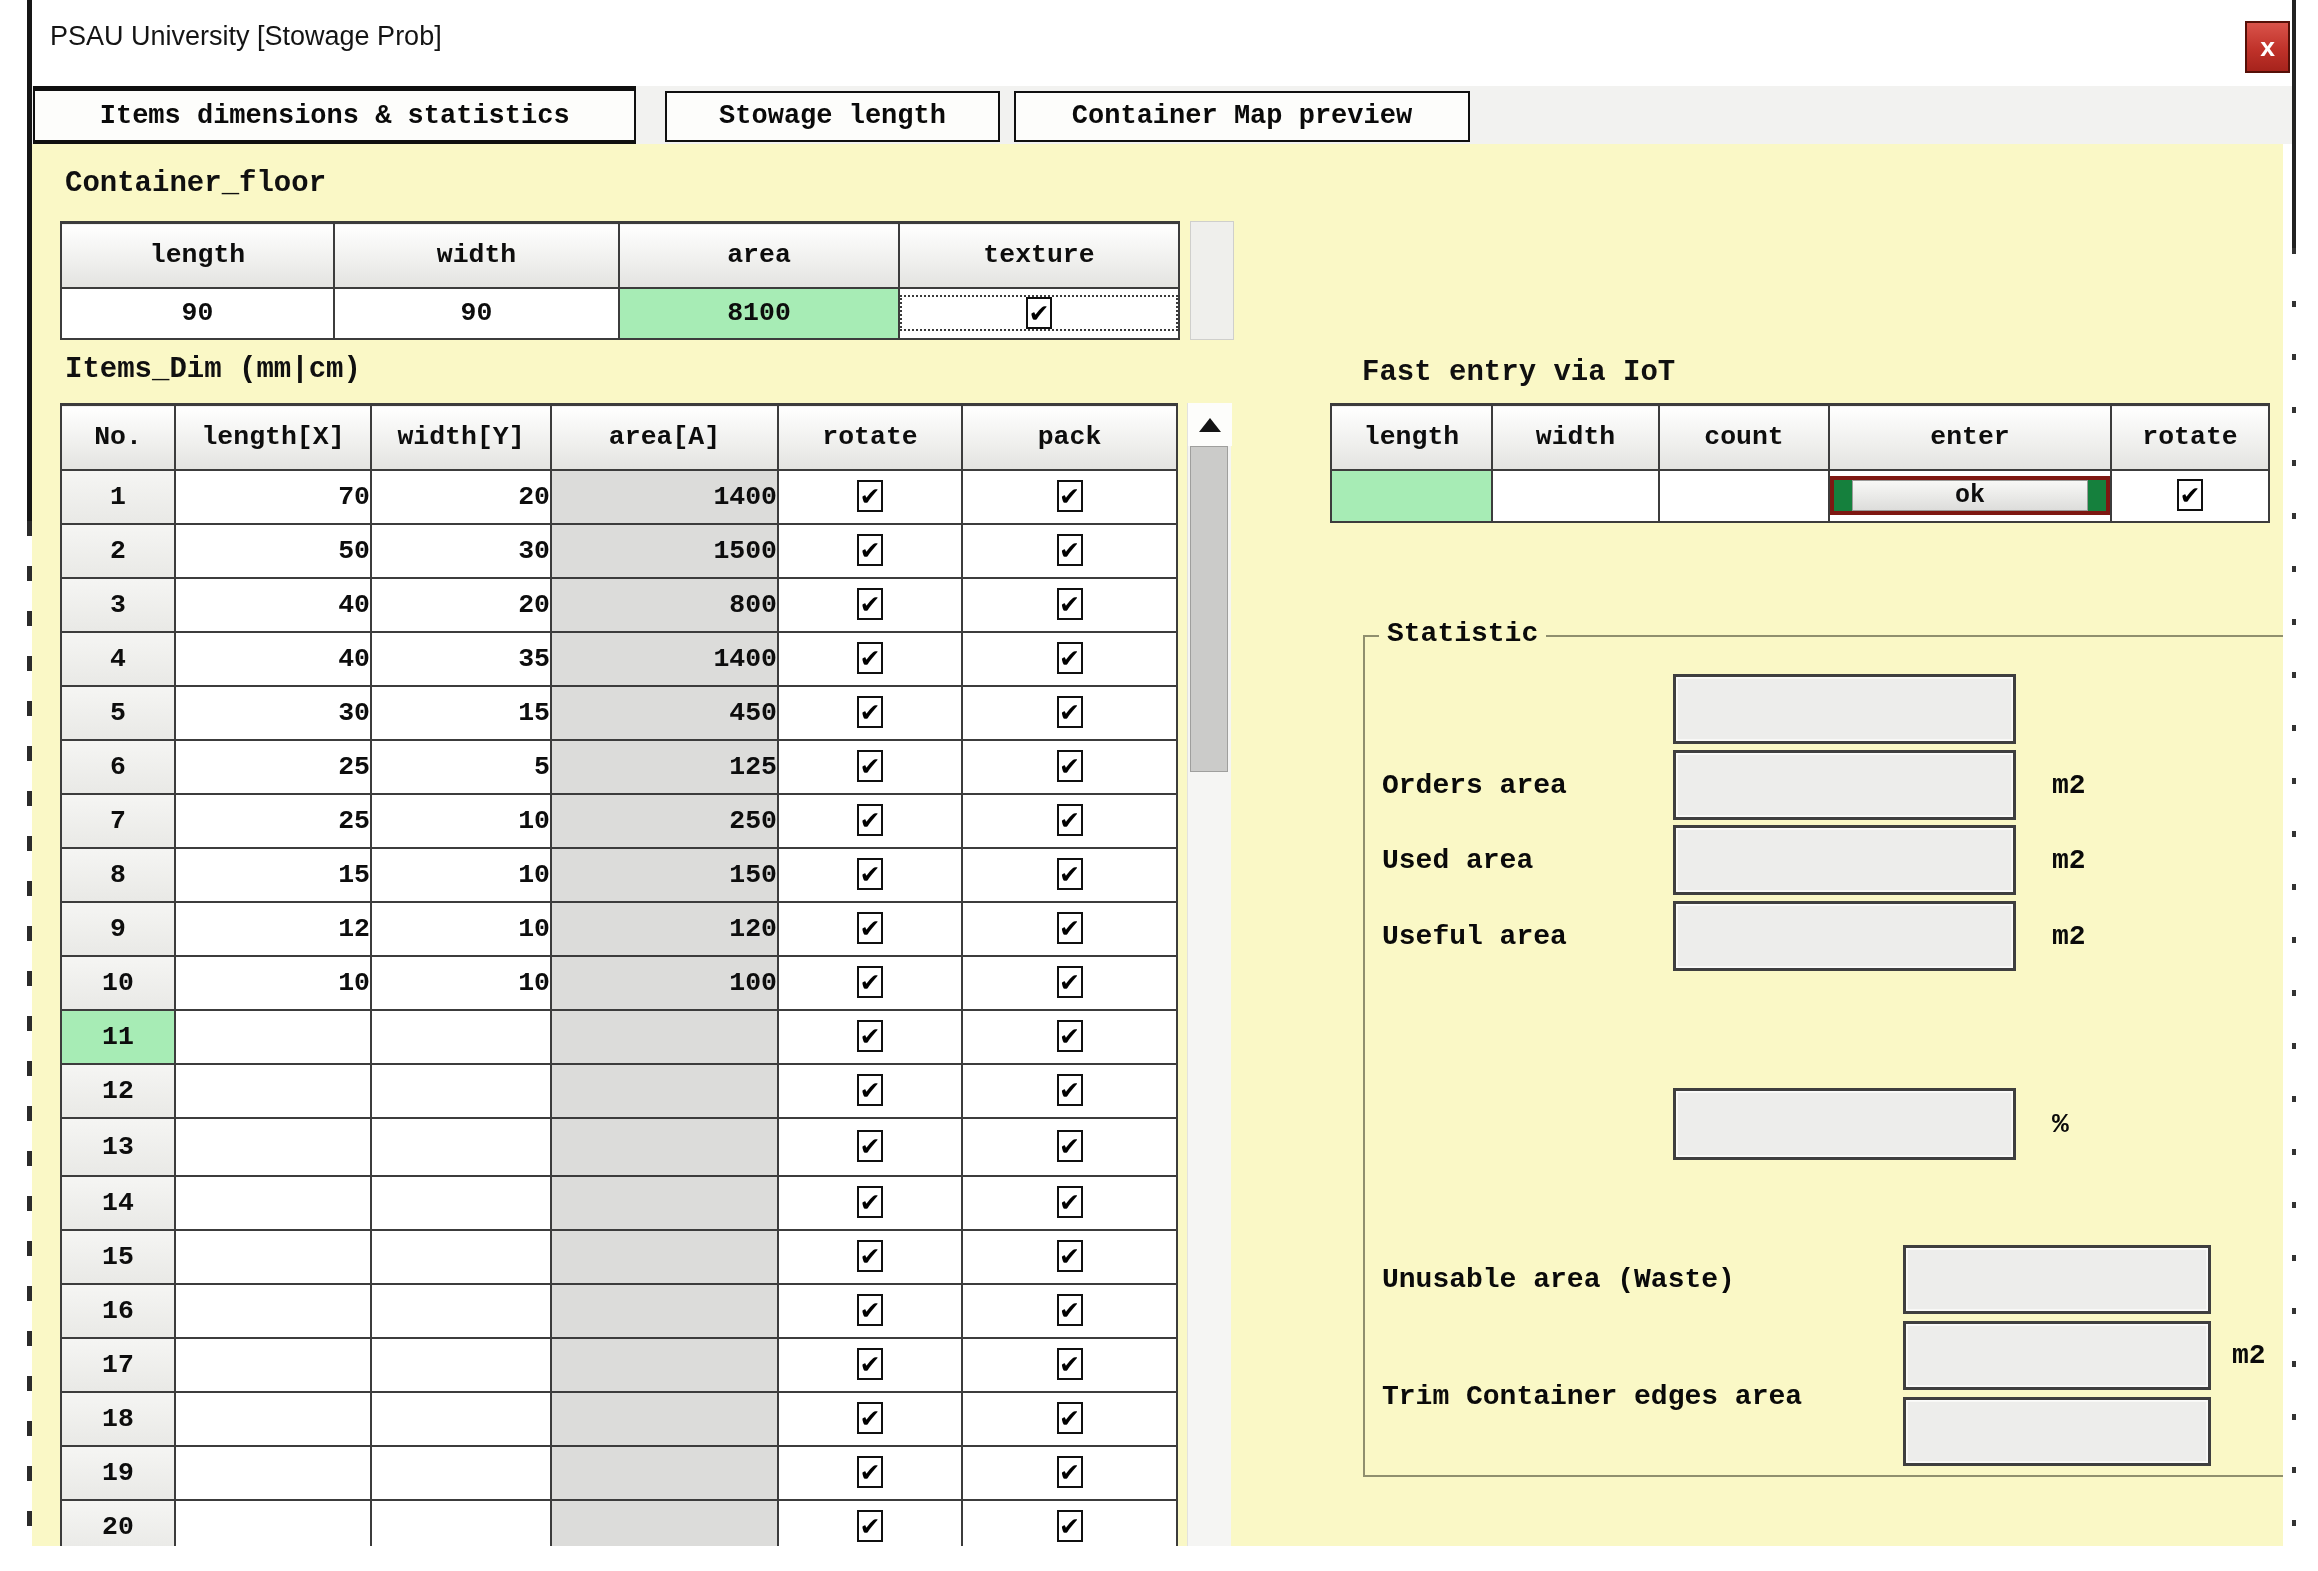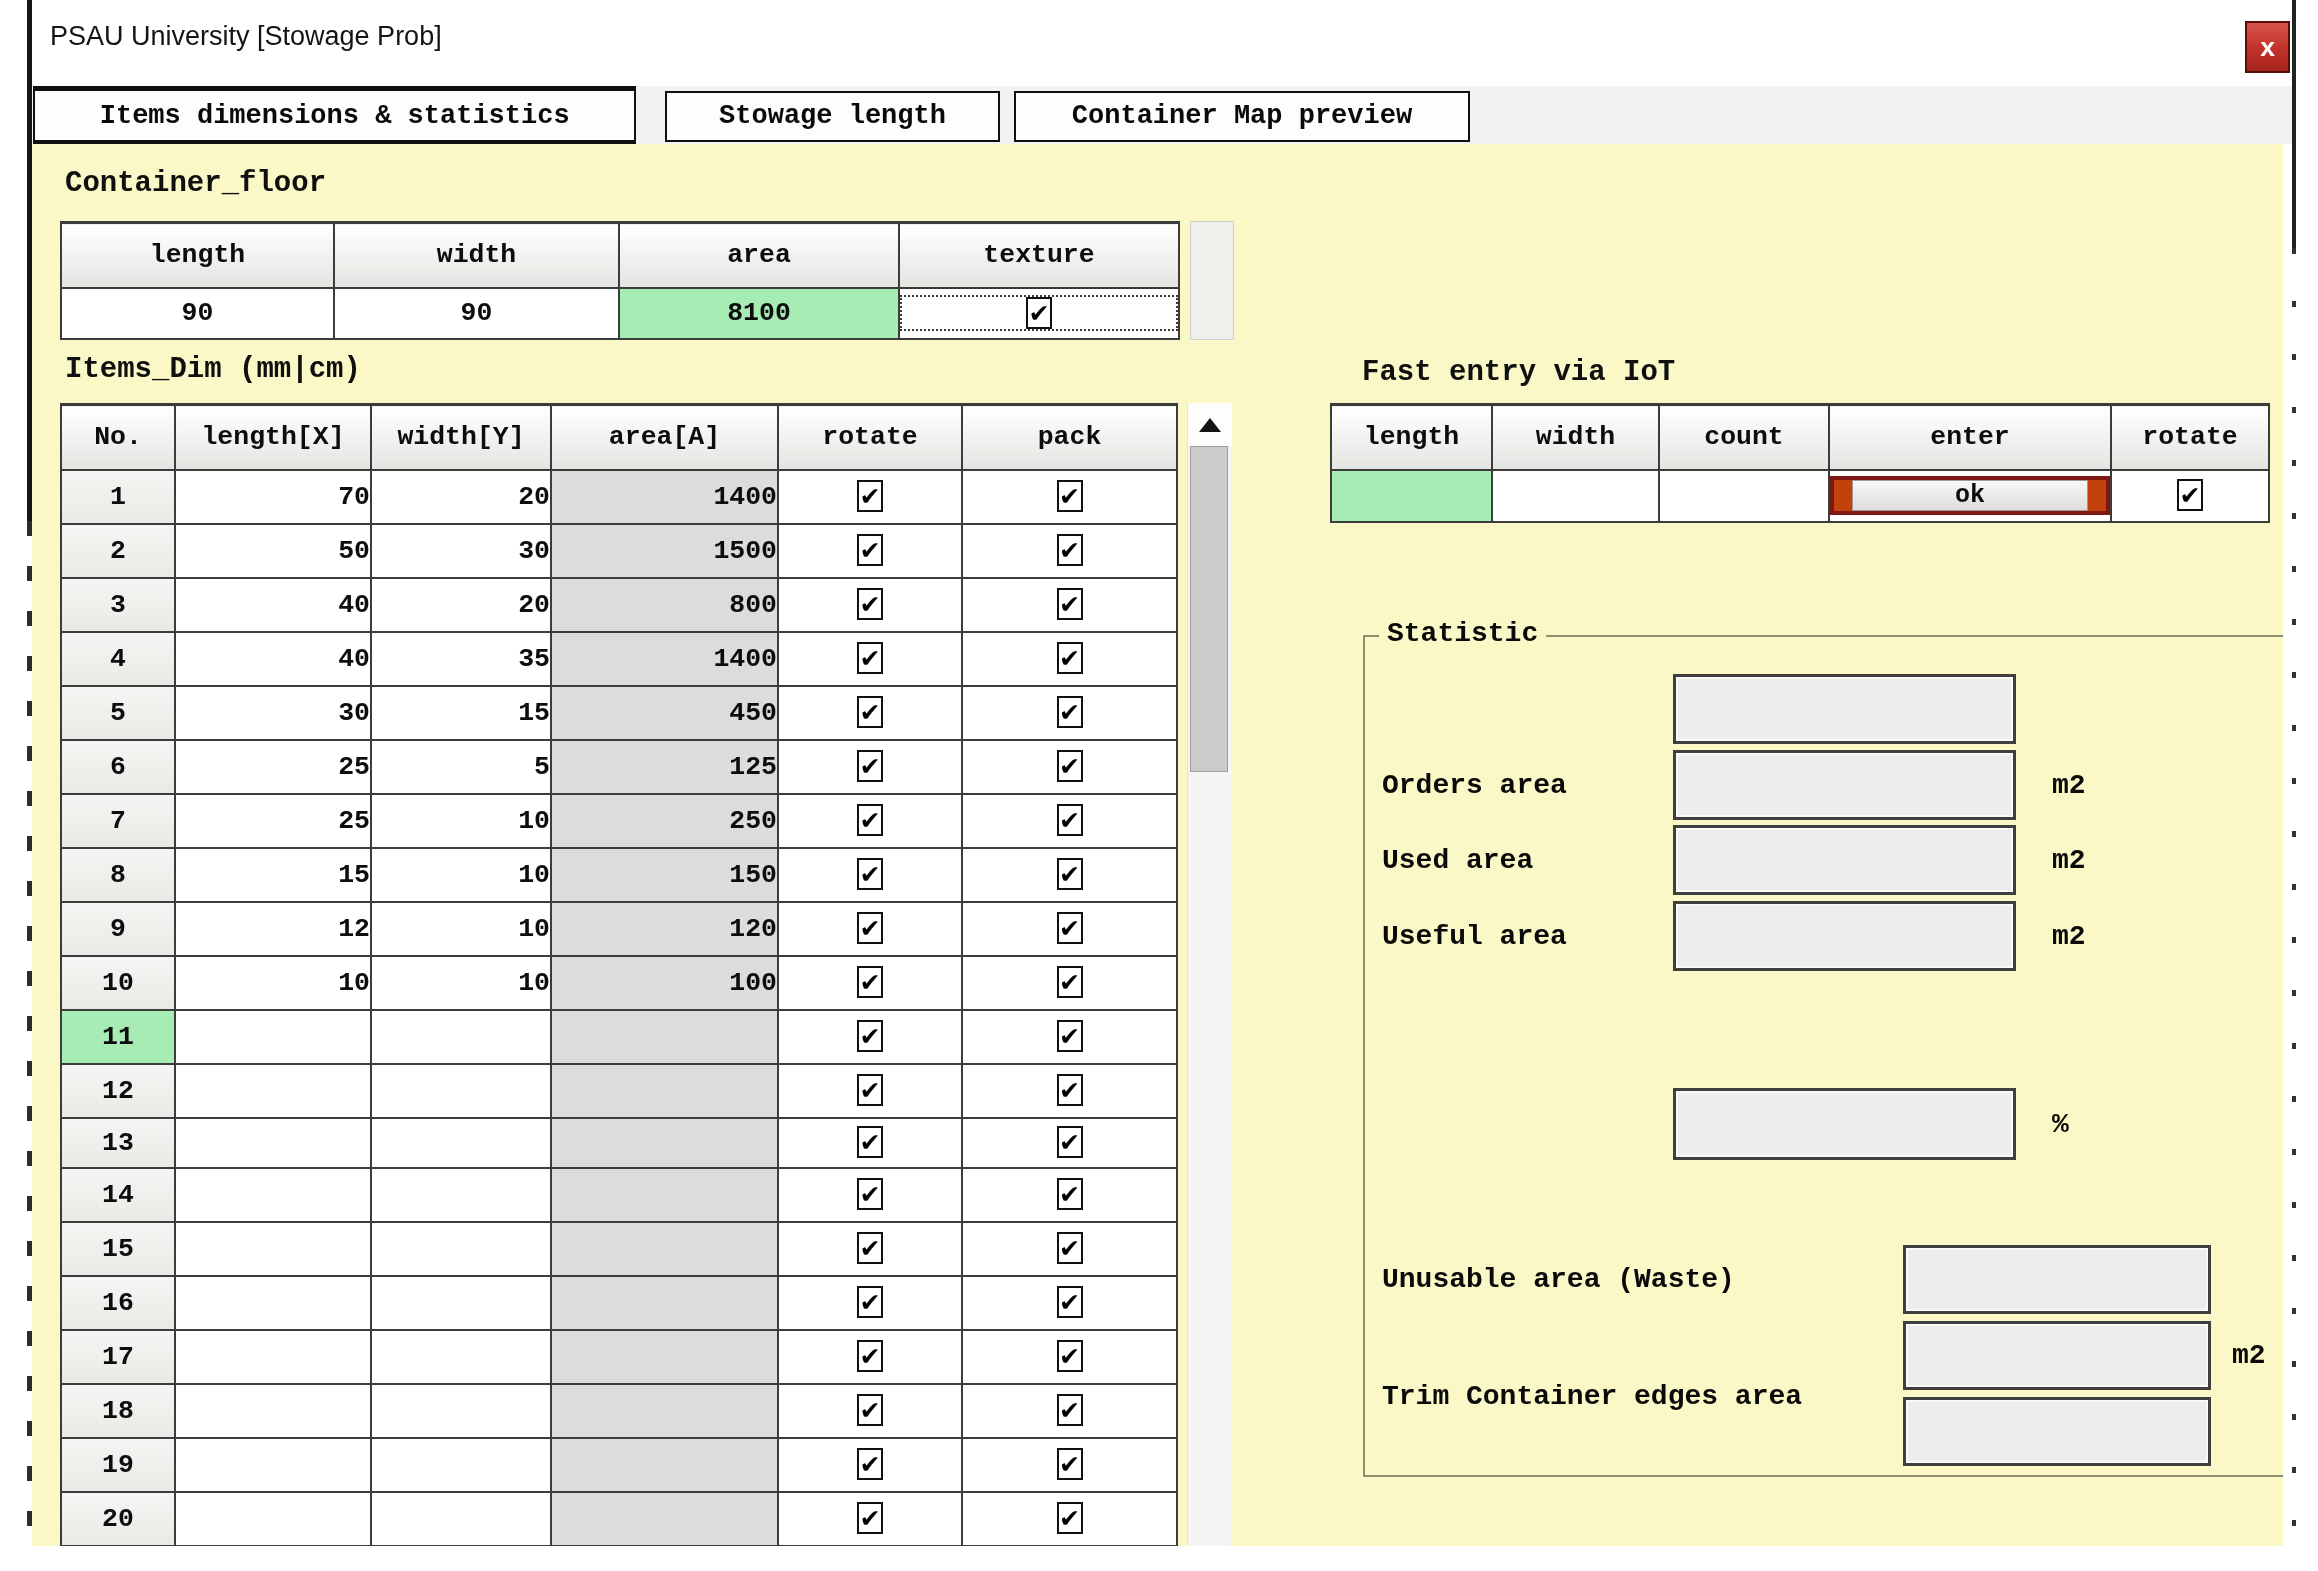--- a/index.html
+++ b/index.html
@@ -42,21 +42,21 @@
   td.c-num{text-align:right;padding-right:22px;}
   td.c-rowno{background:linear-gradient(180deg,#f5f5f3,#e9e9e6);text-align:center;}
   td.c-area{background:#dcdcda;margin-top:48px;}
   td.c-green{background:#a7ecb5;}
   .cb{display:inline-flex;width:22px;height:28px;border:2.9px solid #101010;background:#ffffff;
     align-items:center;justify-content:center;font-family:"DejaVu Sans",sans-serif;
     font-size:25px;font-weight:bold;color:#000;line-height:1;}
   .focus-dotted{width:100%;height:100%;border:2.3px dotted #3a3a3a;box-sizing:border-box;
     display:flex;align-items:center;justify-content:center;}
   .enter-wrap{width:100%;height:100%;border:4px solid #7e1812;box-sizing:border-box;
-    display:flex;align-items:center;justify-content:center;background:#c2410c;}
+    display:flex;align-items:center;justify-content:center;background:#15803d;}
   .ok-btn{width:86%;height:68%;background:linear-gradient(180deg,#f8f8f6,#dddddb);
     border:1.7px solid #9b9b99;font-family:inherit;font-weight:bold;font-size:25px;
     display:flex;align-items:center;justify-content:center;}
   .strip-after{position:absolute;background:#efefec;border:1.2px solid #cfcfcc;box-sizing:border-box;}
   
   .sb{position:absolute;left:1155px;top:259px;width:44px;height:1143px;background:#f5f5f3;
     border-left:1.2px solid #e2e2df;box-sizing:border-box;}
   .sb-btn{position:absolute;left:0;top:0;width:44px;height:43px;background:#fdfdfb;
     display:flex;align-items:center;justify-content:center;}
   .tri-up{width:0;height:0;border-left:11.5px solid transparent;border-right:11.5px solid transparent;
@@ -238,21 +238,21 @@
           <td class="c-center"><span class="cb">✔</span></td>
         </tr>
         <tr style="height: 54px;">
           <td class="c-rowno">12</td>
           <td class="c-num"></td>
           <td class="c-num"></td>
           <td class="c-num c-area"></td>
           <td class="c-center"><span class="cb">✔</span></td>
           <td class="c-center"><span class="cb">✔</span></td>
         </tr>
-        <tr style="height: 50px;">
+        <tr style="height: 58px;">
           <td class="c-rowno">13</td>
           <td class="c-num"></td>
           <td class="c-num"></td>
           <td class="c-num c-area"></td>
           <td class="c-center"><span class="cb">✔</span></td>
           <td class="c-center"><span class="cb">✔</span></td>
         </tr>
         <tr style="height: 54px; border-radius: 20px;">
           <td class="c-rowno">14</td>
           <td class="c-num"></td>

